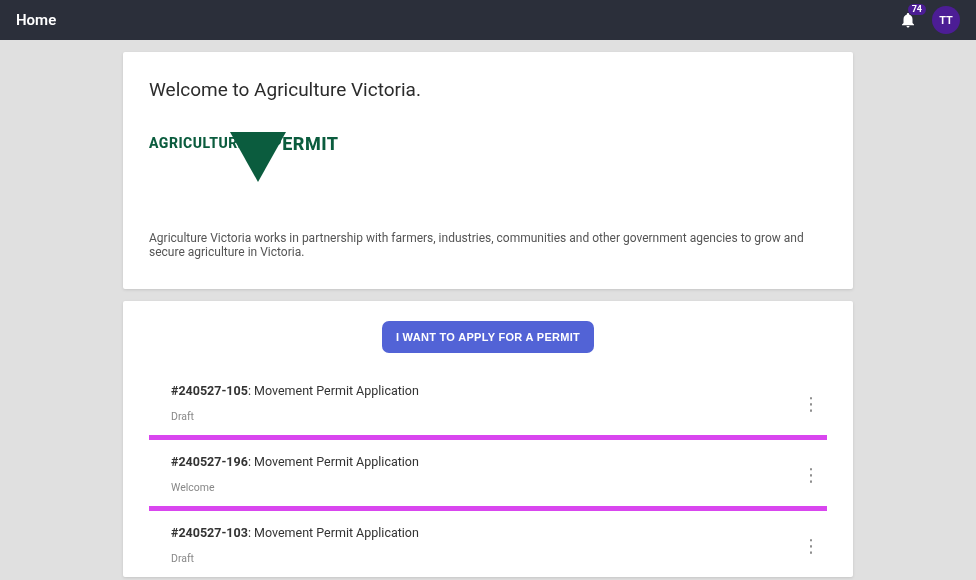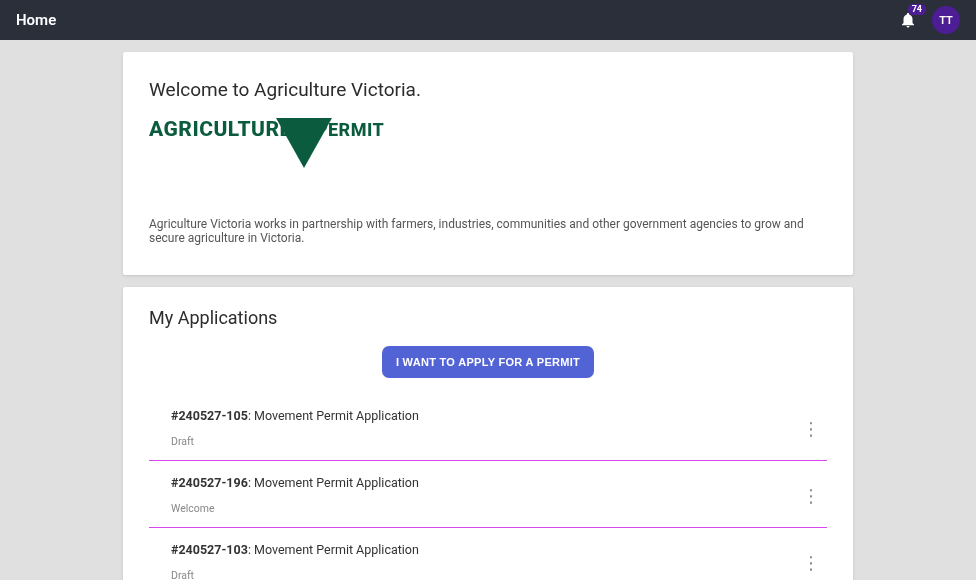--- a/index.html
+++ b/index.html
@@ -68,30 +68,31 @@
     background: #fff;
     width: 730px;
     border-radius: 2px;
     box-shadow: 0 1px 3px rgba(0,0,0,0.12);
     margin-bottom: 12px;
   }
   .welcome-card { padding: 26px 26px 30px 26px; }
   .welcome-title {
     font-size: 19px;
     color: #2c2c2c;
+    margin-bottom: 14px;
   }
   .logo-block {
     display: flex;
     align-items: center;
     margin-bottom: 60px;
     position: relative;
     height: 56px;
   }
   .logo-text-a {
-    font-size: 21px;
+    font-size: 14px;
     font-weight: 800;
     color: #0b5c3e;
     letter-spacing: 0.5px;
   }
   .logo-tri {
     width: 0; height: 0;
     border-left: 28px solid transparent;
     border-right: 28px solid transparent;
     border-top: 50px solid #0b5c3e;
     margin: 0 -16px;
@@ -126,21 +127,21 @@
     font-size: 11px;
     font-weight: 700;
     letter-spacing: 0.3px;
     padding: 10px 14px;
     border-radius: 7px;
     cursor: pointer;
   }
   .app-row {
     display: flex;
     align-items: center;
-    border-bottom: 1px solid #d946ef;
+    border-bottom: 5px solid #d946ef;
     padding: 14px 0 12px 22px;
   }
   .app-row:last-child { border-bottom: none; }
   .app-info { flex: 1; }
   .app-line1 {
     font-size: 12.5px;
     color: #333;
   }
   .app-id { font-weight: 700; }
   .app-status {
@@ -180,21 +181,20 @@
     <div class="welcome-title">Welcome to Agriculture Victoria.</div>
     <div class="logo-block">
       <span class="logo-text-a">AGRICULTURE</span>
       <span class="logo-tri"></span>
       <span class="logo-text-b">PERMIT</span>
     </div>
     <div class="welcome-body">Agriculture Victoria works in partnership with farmers, industries, communities and other government agencies to grow and secure agriculture in Victoria.</div>
   </div>
 
   <div class="card apps-card">
-    <div class="apps-title">My Applications</div>
     <div class="apply-wrap">
       <button class="apply-btn">I WANT TO APPLY FOR A PERMIT</button>
     </div>
 
     <div class="app-row">
       <div class="app-info">
         <div class="app-line1">
           <span class="app-id">#240527-105</span><span>: </span><span>Movement Permit Application</span>
         </div>
         <div class="app-status">Draft</div>

